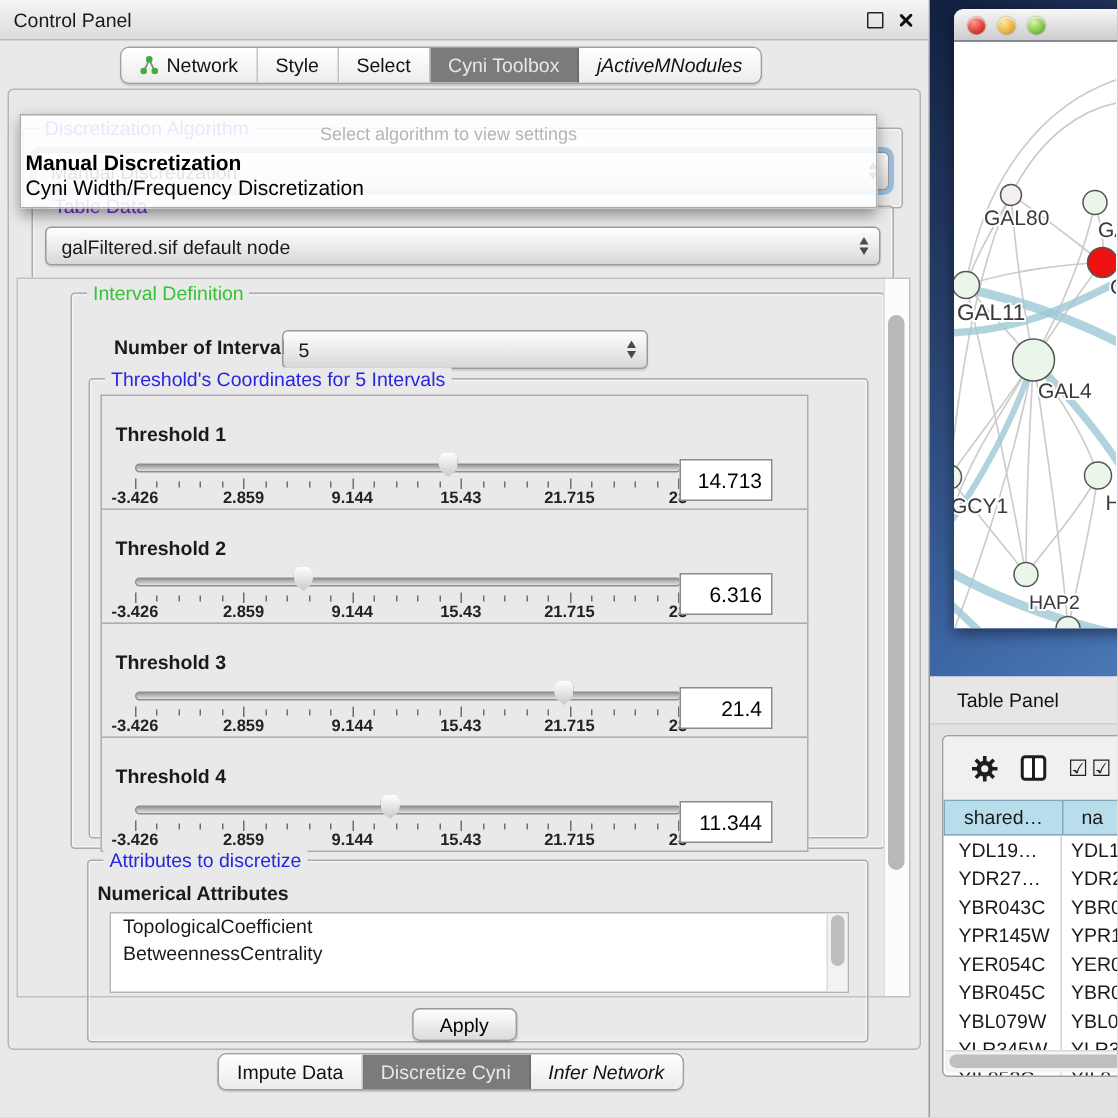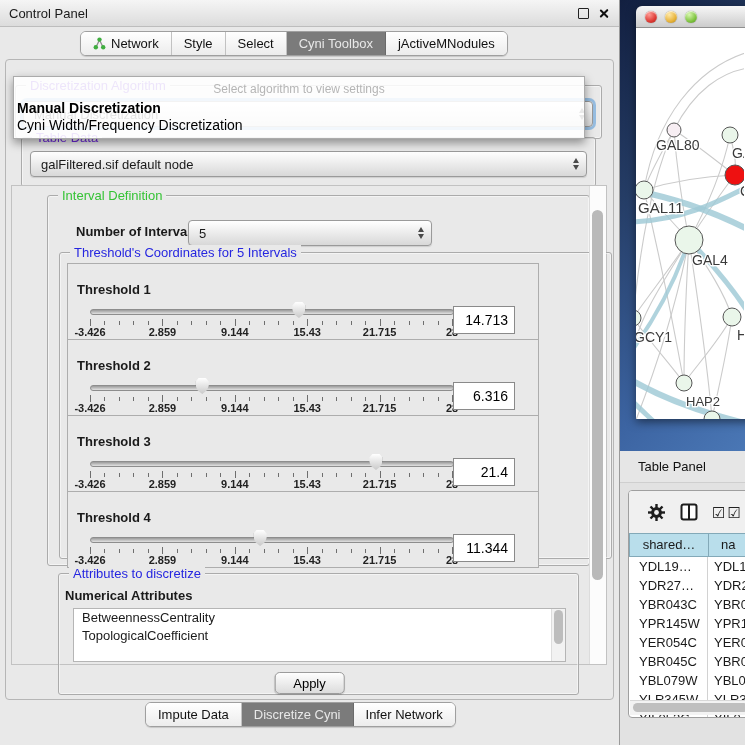--- a/index.html
+++ b/index.html
@@ -11,21 +11,21 @@
   .cp-titlebar{position:absolute;left:0;top:0;right:0;height:27px;
     background:linear-gradient(#f5f5f5,#dcdcdc);border-bottom:1px solid #bdbdbd;
     line-height:27px;padding-left:9px;box-sizing:border-box;}
   .cp-titlebar .ticons{position:absolute;right:10px;top:0;height:27px;display:flex;align-items:center;gap:9px;}
   .float-ic{width:9px;height:9px;border:1.5px solid #222;border-radius:1px;display:inline-block;}
   .close-ic{position:relative;width:11px;height:11px;display:inline-block;}
   .close-ic::before,.close-ic::after{content:"";position:absolute;left:5px;top:0;width:2.4px;height:11px;background:#111;border-radius:1px;}
   .close-ic::before{transform:rotate(45deg);} .close-ic::after{transform:rotate(-45deg);}
   .seg{position:absolute;display:inline-flex;border:1px solid #9f9f9f;border-radius:6px;overflow:hidden;background:#fdfdfd;box-shadow:0 1px 1px rgba(0,0,0,.15);}
   .seg .sg{padding:4px 12px;background:linear-gradient(#ffffff,#ececec);color:#111;border-right:1px solid #c2c2c2;display:flex;align-items:center;gap:5px;white-space:nowrap;}
-  .seg .sg:last-child{border-right:none;}
+  .seg .sg:last-child{border-right:none;font-style:italic;}
   .seg .sg.sel{background:#7b7b7b;color:#e8e8e8;border-right:1px solid #6a6a6a;}
   .cp-tabs{left:80px;top:31px;}
   .cp-bottom-tabs{left:145px;top:702px;}
   .cp-body{position:absolute;left:5px;top:59px;width:607px;height:639px;border:1px solid #b6b6b6;border-radius:4px;background:#e9e9e9;}
   .groupbox{position:absolute;border:1px solid #ababab;border-radius:3px;box-shadow:inset 0 0 0 1px rgba(255,255,255,.5);}
   .gtitle{position:absolute;top:-8px;left:10px;background:#e9e9e9;padding:0 4px;line-height:15px;color:#6d28d9;}
   .gtitle.green{color:#35c335;} .gtitle.blue{color:#2626e0;}
   .combo{position:absolute;height:26px;border:1px solid #9a9a9a;border-radius:4px;
     background:linear-gradient(#ffffff,#d8d8d8);box-sizing:border-box;display:flex;align-items:center;
     padding:0 20px 0 10px;box-shadow:0 1px 1px rgba(0,0,0,.12);}
@@ -42,21 +42,21 @@
   .popup .pitem.b{font-weight:bold;line-height:18px;}
   .tdata-group{left:15px;top:77px;right:17px;height:48px;}
   .tdata-combo{left:8px;top:13px;right:8px;}
   
   .scrollarea{position:absolute;left:5px;top:125px;width:596px;height:480px;border:1px solid #c2c2c2;background:#e9e9e9;box-sizing:border-box;}
   .vscroll{position:absolute;right:0;top:0;bottom:0;width:16px;background:#fcfcfc;border-left:1px solid #dcdcdc;}
   .vscroll .thumb{position:absolute;left:2px;width:11px;top:24px;height:370px;background:#b9b9b9;border-radius:6px;}
   .int-group{left:35px;top:9px;width:541px;height:369px;}
   .noi-label{position:absolute;left:28px;top:28px;font-weight:bold;}
   .noi-combo{left:140px;top:24px;width:244px;}
-  .thr-group{left:11px;top:56px;width:518px;height:305px;padding-left:33px;}
+  .thr-group{left:11px;top:56px;width:518px;height:305px;}
   .thr-box{position:relative;margin:0 0 -1px 0;left:7px;width:472px;height:77px;border:1px solid #adadad;box-sizing:border-box;background:#e9e9e9;}
   .thr-stack{position:absolute;left:0;top:10px;width:100%;}
   .thr-label{position:absolute;left:9px;top:18px;font-weight:bold;}
   .thr-slider{position:absolute;left:22px;top:0;width:362px;height:77px;}
   .thr-track{position:absolute;left:0;top:45px;width:100%;height:4px;border:1px solid #8d8d8d;border-radius:3px;
     background:linear-gradient(#9a9a9a,#e2e2e2);}
   .thr-thumb{position:absolute;top:38px;width:13px;height:16px;margin-left:-6.5px;
     background:linear-gradient(#ffffff,#c9c9c9);
     clip-path:polygon(50% 100%,12% 75%,0 48%,0 22%,22% 0,78% 0,100% 22%,100% 48%,88% 75%);
     filter:drop-shadow(0 0 1px #777);}
@@ -370,22 +370,22 @@
                 </div>
               </div>
           </div>
         </div>
 
         <div class="groupbox attr-group">
           <span class="gtitle blue">Attributes to discretize</span>
           <span class="attr-label">Numerical Attributes</span>
           <div class="attr-list">
             <div id="attr-items">
+                <div class="attr-item">TopologicalCoefficient</div>
                 <div class="attr-item">BetweennessCentrality</div>
-                <div class="attr-item">TopologicalCoefficient</div>
               </div>
             <div class="attr-vscroll">
                 <div class="thumb"></div>
               </div>
           </div>
         </div>
 
         <div class="vscroll">
           <div class="thumb"></div>
         </div>

